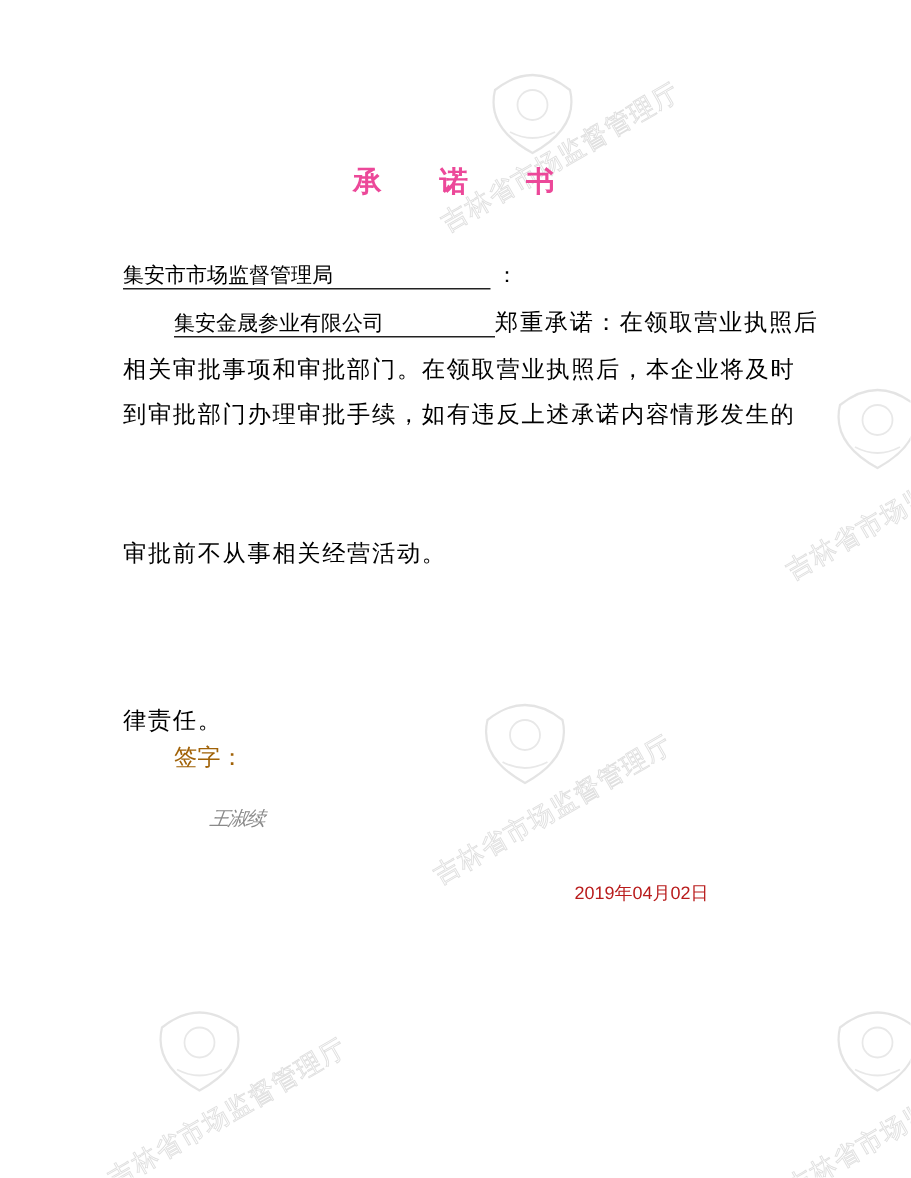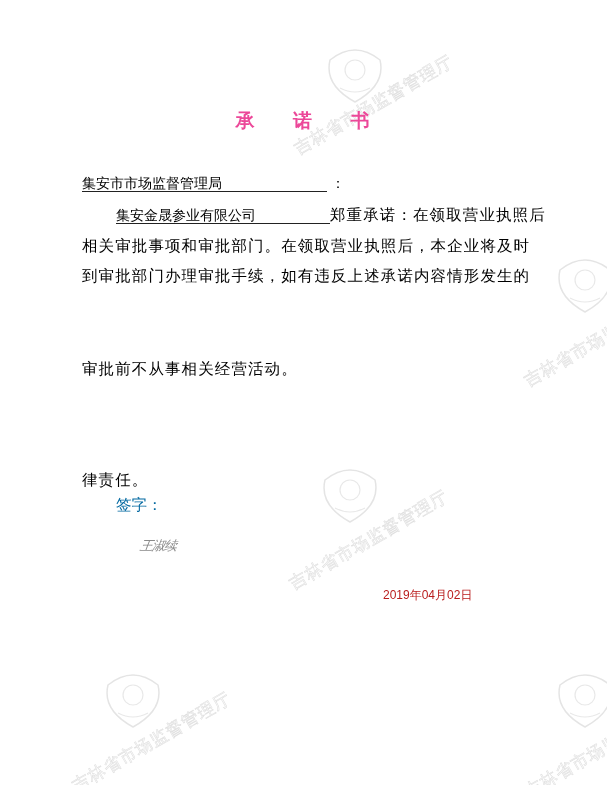--- a/index.html
+++ b/index.html
@@ -87,21 +87,21 @@
   .p1-first { left: 116px; top: 205px; }
   .p1-first .uline { width: 214px; }
   .p-line { left: 82px; }
   .p2-first { left: 116px; }
 
   .sign-label {
     position: absolute;
     left: 116px;
     top: 495px;
     font-size: 15.5px;
-    color: #0369a1;
+    color: #a16207;
   }
   .signature {
     position: absolute;
     left: 140px;
     top: 537px;
     font-size: 13px;
     color: #8a8a8a;
     font-style: italic;
     transform: skewX(-8deg);
     letter-spacing: -1px;

